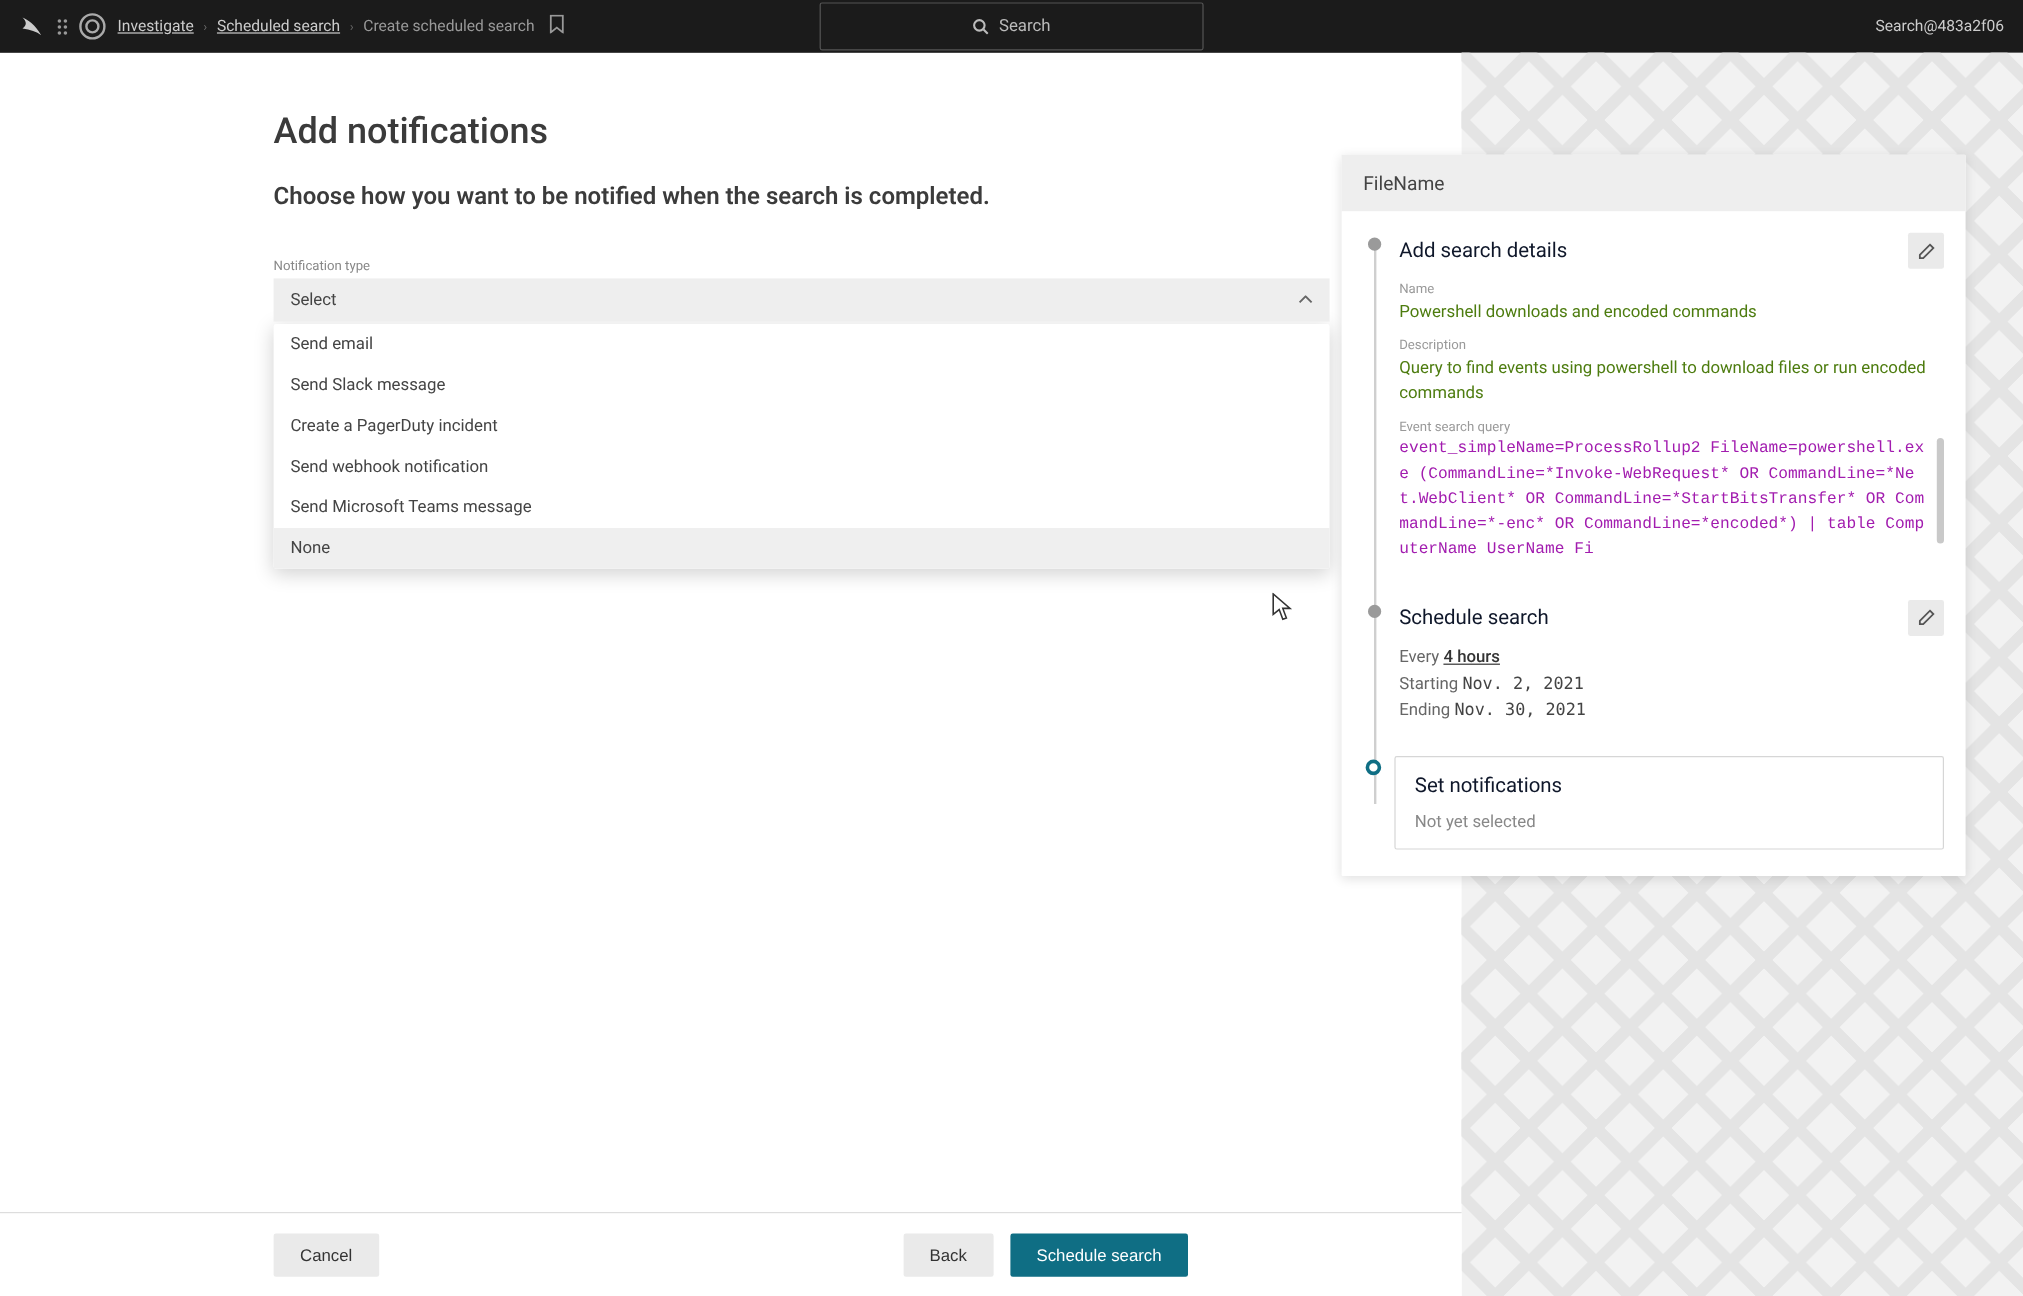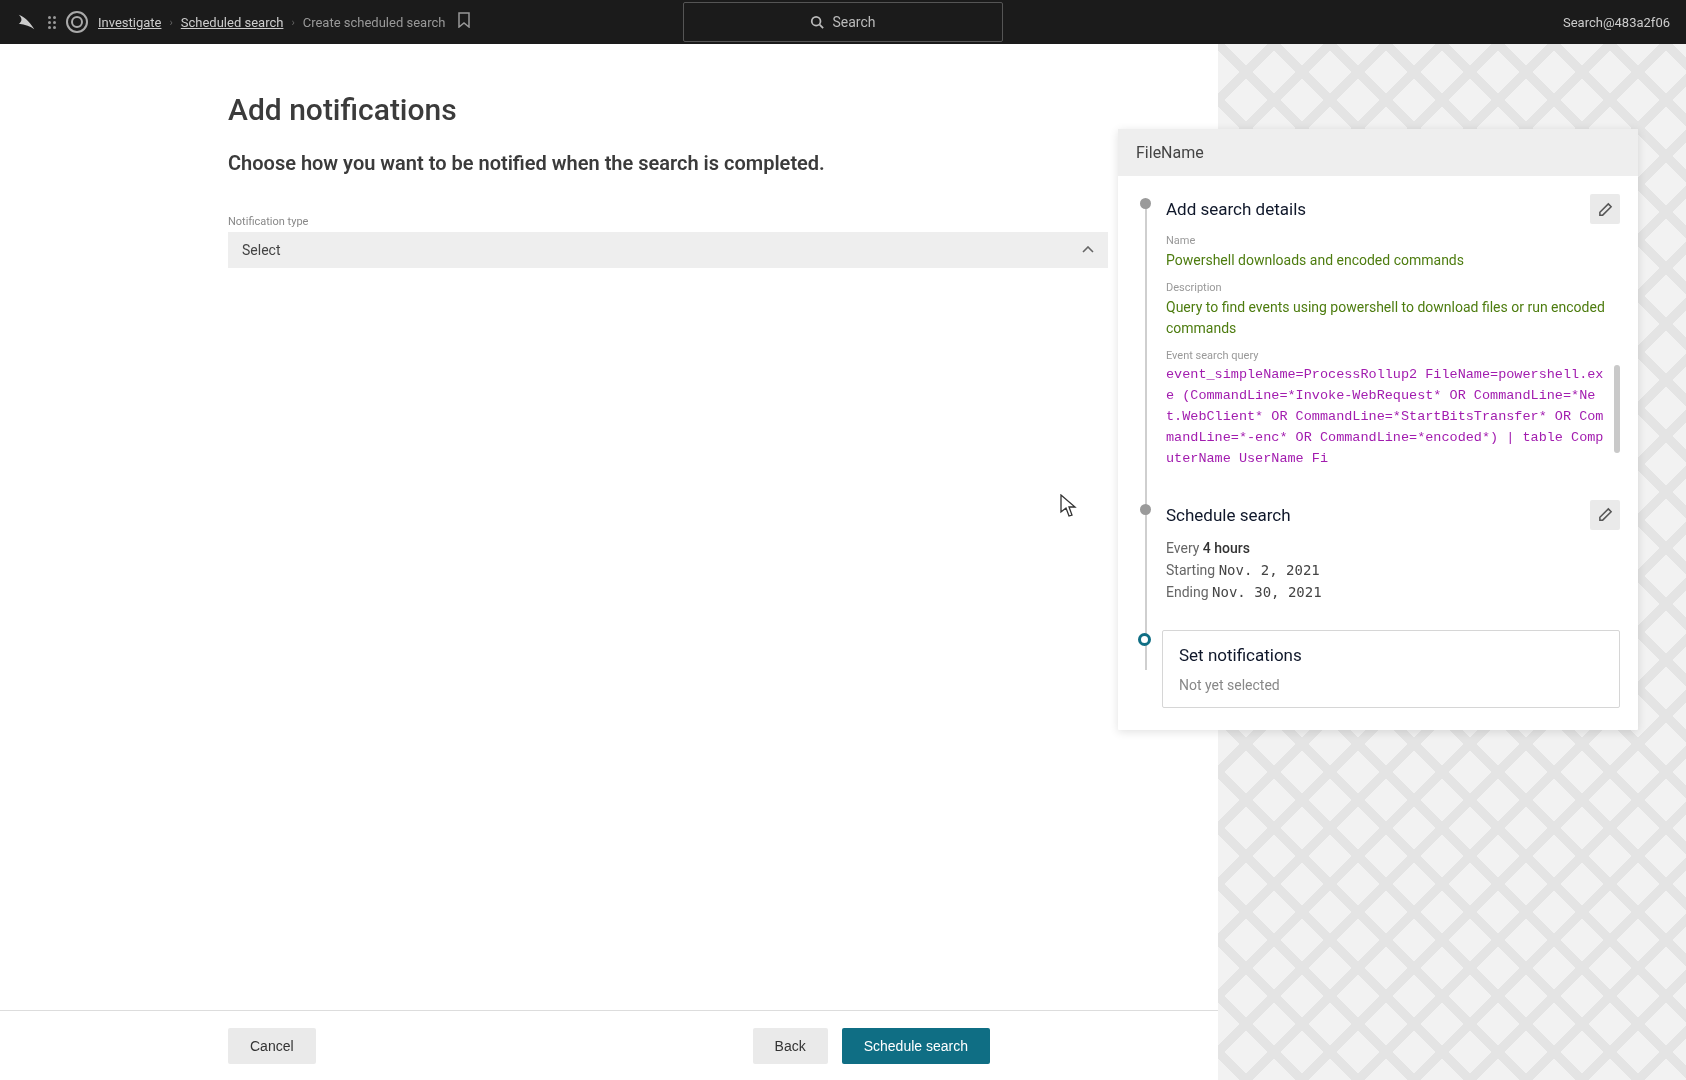--- a/index.html
+++ b/index.html
@@ -223,21 +223,21 @@
     max-height: 112px;
     overflow:hidden;
     position:relative;
     padding-right:16px;
     word-break: break-all;
   }
   .code-block .scrollbar {
     position:absolute; right:0; top:0; width:6px; height:88px; background:#c9c9c9; border-radius:3px;
   }
   .sched-line { font-size:14px;color:#666;margin-top:6px; }
-  .sched-line .strong { color:#333;font-weight:500; }
+  .sched-line .strong { color:#333;font-weight:500;text-decoration:underline; }
   .sched-line .mono { font-family:"Menlo","Consolas",monospace; color:#444; }
 
   .step.active .step-card {
     border:1px solid #d6d6d6;
     padding: 14px 16px;
     border-radius:2px;
     margin-left:-4px;
   }
   .step .notyet { font-size:14px;color:#888;margin-top:12px; }
 
@@ -325,20 +325,28 @@
     <div class="field-label">Notification type</div>
     <div class="select-box">
       <span>Select</span>
       <span class="chev-up">
         <svg width="12" height="8" viewBox="0 0 12 8" fill="none" stroke="#666" stroke-width="1.6">
             <path d="M1 6 L6 1 L11 6"></path>
           </svg>
       </span>
     </div>
 
+    <div class="dropdown">
+      <div class="opt">Send email</div>
+      <div class="opt">Send Slack message</div>
+      <div class="opt">Create a PagerDuty incident</div>
+      <div class="opt">Send webhook notification</div>
+      <div class="opt">Send Microsoft Teams message</div>
+      <div class="opt highlight">None</div>
+    </div>
 
     <div class="cursor-arrow">
       <svg viewBox="0 0 18 24">
           <path d="M1 1 L1 18 L6 14 L9 22 L12 21 L9 13 L15 13 Z" fill="none" stroke="#333" stroke-width="1.3"></path>
         </svg>
     </div>
   </div>
 
   <div class="sidebar-col">
     <div class="bgpattern"></div>

